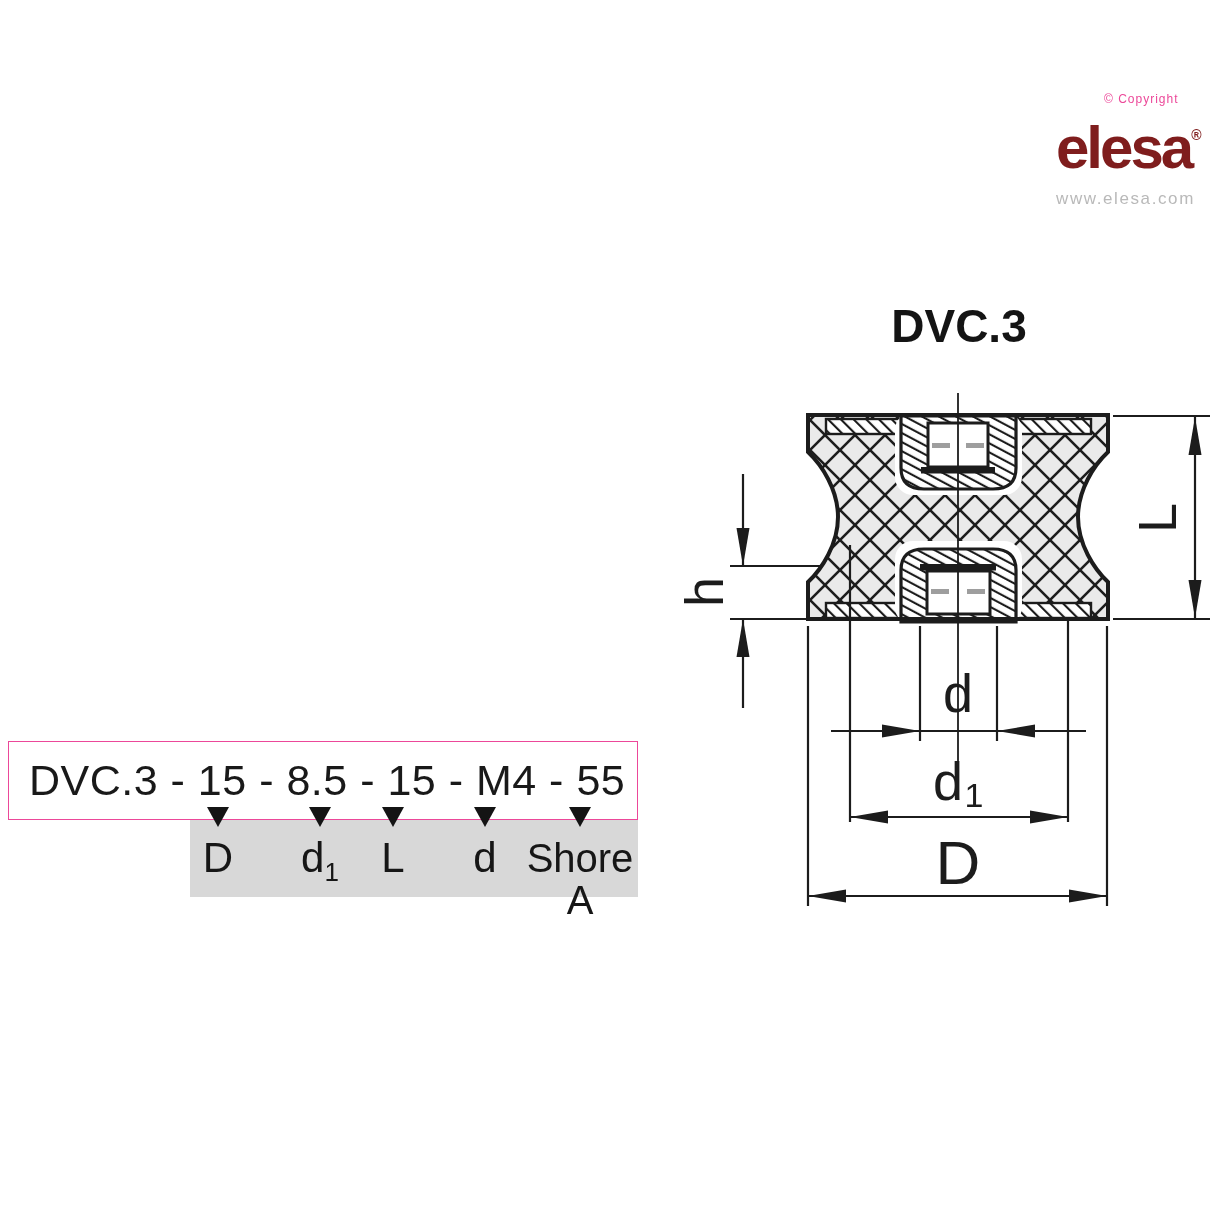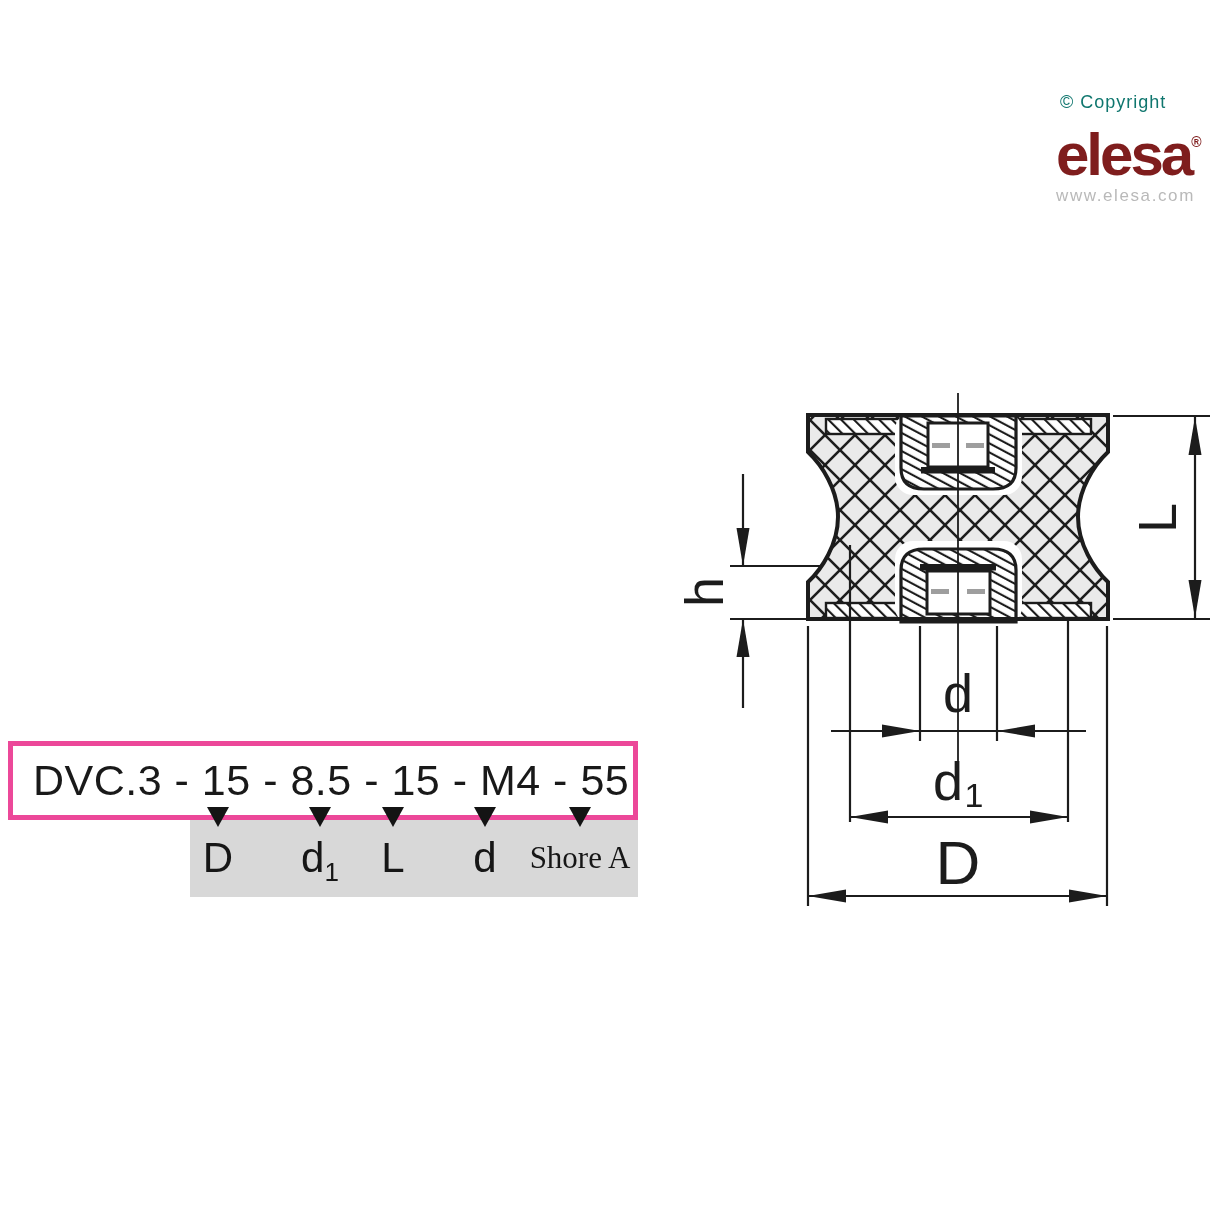--- a/index.html
+++ b/index.html
@@ -2,44 +2,44 @@
 <html><head>
 <meta charset="utf-8">
 <style>
   html,body{margin:0;padding:0;background:#fff;}
   .canvas{position:relative;width:1214px;height:1214px;background:#fff;overflow:hidden;
           font-family:"Liberation Sans", sans-serif;}
   .abs{position:absolute;}
 
   
   .brand{left:1056px;top:92px;width:156px;color:#b4b4b4;}
-  .brand .copyright{font-size:18px;color:#0f766e;letter-spacing:1px;padding-left:4px;}
+  .brand .copyright{font-size:12px;color:#ec4899;letter-spacing:1px;padding-left:4px;margin-left:44px;}
   .brand .logo{font-size:60px;font-weight:bold;letter-spacing:-3px;line-height:58px;color:#7f1d1d;}
   .brand .logo sup{font-size:14px;letter-spacing:0;vertical-align:28px;}
-  .brand .site{font-size:17px;letter-spacing:1.6px;color:#b9b9b9;margin-top:2px;}
+  .brand .site{font-size:17px;letter-spacing:1.6px;color:#b9b9b9;margin-top:12px;}
 
   
   .title{left:884px;top:299px;width:150px;text-align:center;font-size:46px;font-weight:bold;color:#141414;}
 
   
   .drawing{left:0;top:0;width:1214px;height:1214px;}
   svg text{font-family:"Liberation Sans", sans-serif;fill:#1c1c1c;}
 
   
   .codebox{left:8px;top:741px;width:630px;height:156px;}
   .code-strip{position:absolute;left:0;top:0;width:630px;height:79px;background:#fff;
-              border:5px solid #ec4899;box-sizing:border-box;display:flex;align-items:center;
+              border:1px solid #ec4899;box-sizing:border-box;display:flex;align-items:center;
               font-size:43px;color:#191919;padding-left:20px;letter-spacing:0.5px;white-space:nowrap;}
   .label-strip{position:absolute;left:182px;top:79px;width:448px;height:77px;background:#d8d8d8;}
   .marker{position:absolute;top:66px;width:120px;margin-left:-60px;text-align:center;}
   .marker .tri{width:0;height:0;border-left:11px solid transparent;border-right:11px solid transparent;
                border-top:20px solid #141414;margin:0 auto;}
   .marker .lbl{margin-top:10px;font-size:42px;color:#161616;line-height:42px;}
   .marker .lbl sub{font-size:26px;}
-  .marker.small .lbl{font-size:31px;font-family:Liberation Serif, serif;}
+  .marker.small .lbl{font-size:40px;}
 </style>
 </head>
 <body>
 
 <div class="canvas">
 
   <svg class="abs drawing" viewBox="0 0 1214 1214">
     <defs>
       <pattern id="xhatch" width="30" height="30" patternUnits="userSpaceOnUse">
         <rect width="30" height="30" fill="#eaeaea"></rect>
@@ -132,20 +132,21 @@
     <polygon points="1107,896 1069,889.5 1069,902.5" fill="#1c1c1c"></polygon>
     <text x="958" y="884" font-size="62" text-anchor="middle">D</text>
   </svg>
 
   <div class="abs brand">
     <div class="copyright">© Copyright</div>
     <div class="logo"><span>elesa</span><sup>®</sup></div>
     <div class="site">www.elesa.com</div>
   </div>
 
+  <div class="abs title">DVC.3</div>
 
   <div class="abs codebox">
     <div class="code-strip">
       <span>DVC.3 - 15 - 8.5 - 15 - M4 - 55</span>
     </div>
     <div class="label-strip"></div>
 
     <div class="marker" style="left:210px">
       <div class="tri"></div>
       <div class="lbl"><span>D</span><sub></sub></div>

